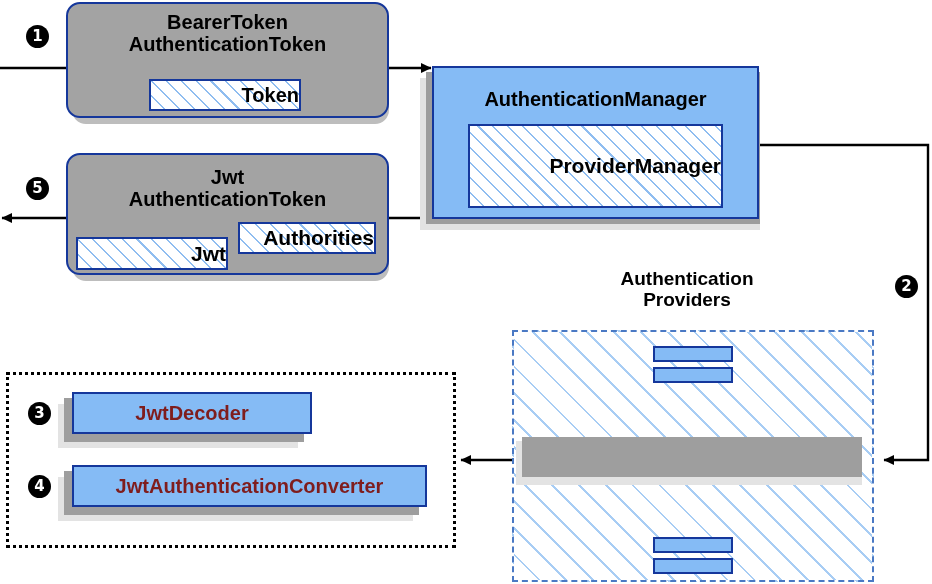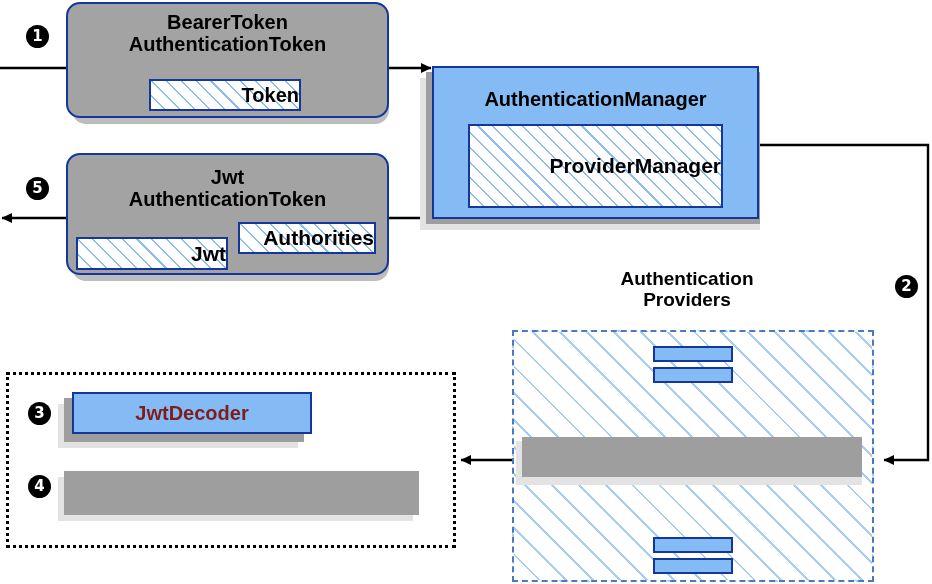--- a/index.html
+++ b/index.html
@@ -233,20 +233,21 @@
   </div>
 
   <div class="dotted-box" style="left:6px;top:372px;width:450px;height:176px;"></div>
 
   <div class="sh-light" style="left:58px;top:404px;width:240px;height:44px;"></div>
   <div class="sh-dark" style="left:64px;top:398px;width:240px;height:44px;"></div>
   <div class="flat-box" style="left:72px;top:392px;width:240px;height:42px;font-size:20px;">JwtDecoder</div>
 
   <div class="sh-light" style="left:58px;top:477px;width:355px;height:44px;"></div>
   <div class="sh-dark" style="left:64px;top:471px;width:355px;height:44px;"></div>
+  <div class="flat-box" style="left:72px;top:465px;width:355px;height:42px;font-size:20px;">JwtAuthenticationConverter</div>
 
   <div class="badge" style="left:26px;top:25px;">1</div>
   <div class="badge" style="left:26px;top:177px;">5</div>
   <div class="badge" style="left:895px;top:275px;">2</div>
   <div class="badge" style="left:28px;top:402px;">3</div>
   <div class="badge" style="left:28px;top:475px;">4</div>
 
 </div>
 
 </body></html>

